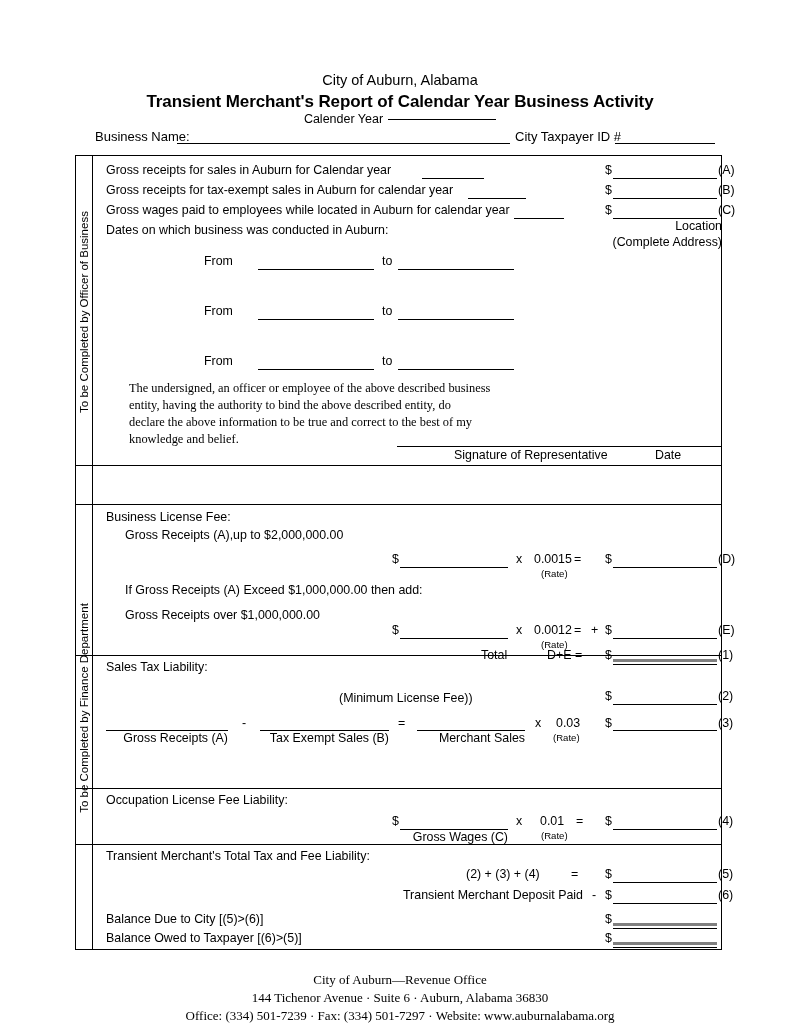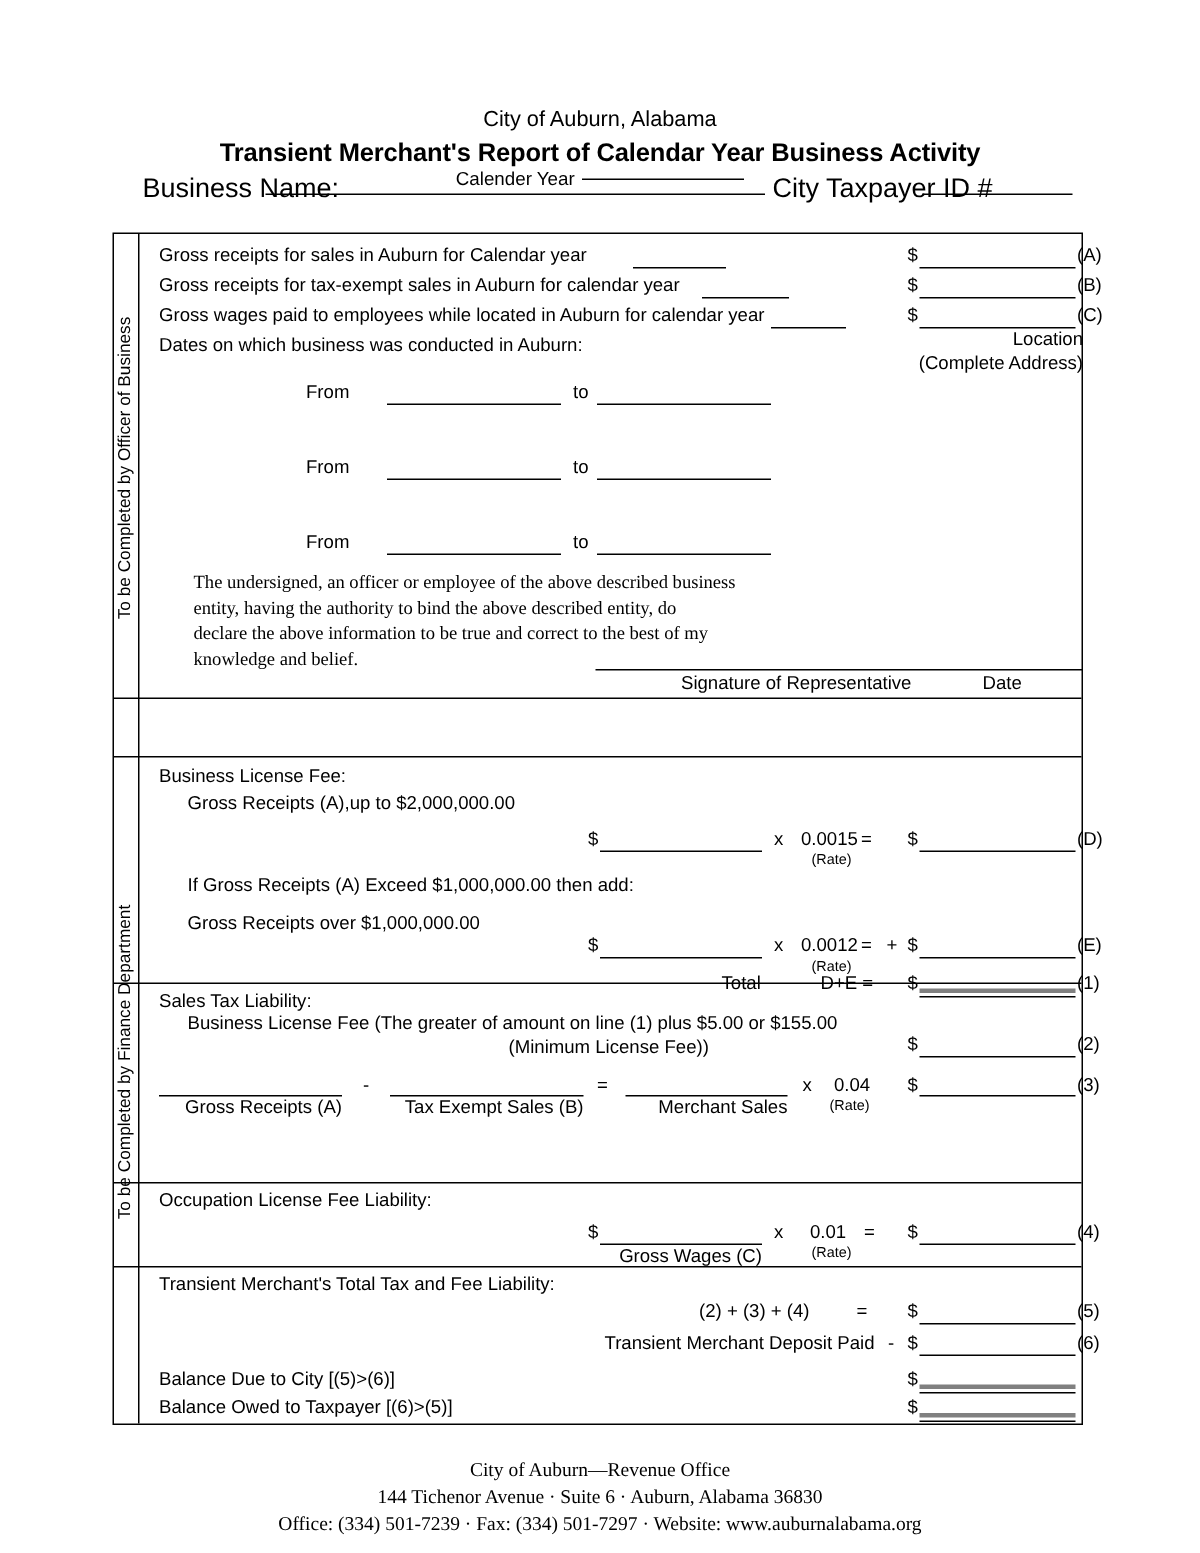--- a/index.html
+++ b/index.html
@@ -16,21 +16,21 @@
 
   
   .hdr{position:absolute;left:0;width:800px;text-align:center;}
   .hdr-line1{top:72px;font-size:14.5px;}
   .hdr-line2{top:92px;font-size:17px;font-weight:bold;letter-spacing:-0.1px;}
   .hdr-line3{top:112px;font-size:12.5px;}
   .cal-year-wrap{display:inline-block;}
   .cal-rule{display:inline-block;width:108px;border-bottom:1.6px solid #000;vertical-align:3px;margin-left:5px;}
 
   
-  .bn-row{position:absolute;left:95px;top:115px;width:620px;height:18px;font-size:18px;}
+  .bn-row{position:absolute;left:95px;top:129px;width:620px;height:18px;font-size:13px;}
   .bn-label{position:absolute;left:0;top:0;}
   .bn-rule{position:absolute;left:82px;top:14px;width:333px;border-bottom:1.9px solid #000;}
   .ct-label{position:absolute;left:420px;top:0;}
   .ct-rule{position:absolute;left:520px;top:14px;width:100px;border-bottom:1.9px solid #000;}
 
   
   .frame{position:absolute;left:75px;top:155px;width:647px;height:795px;
          border:1.7px solid #000;box-sizing:border-box;}
   
   .vrule{position:absolute;left:16px;top:0;width:0;height:100%;border-left:1.4px solid #000;}
@@ -175,38 +175,37 @@
       <div class="t" style="left:513px;top:468px">$</div>
       <div class="r" style="left:521px;top:482px;width:104px"></div>
       <div class="t" style="left:626px;top:468px">(E)</div>
 
       <div class="t" style="left:389px;top:493px">Total</div>
       <div class="t" style="left:455px;top:493px">D+E =</div>
       <div class="t" style="left:513px;top:493px">$</div>
       <div class="r2" style="left:521px;top:508px;width:104px"></div>
       <div class="t" style="left:626px;top:493px">(1)</div>
 
-      <div class="t" style="left:33px;top:520px">Business License Fee (The greater of amount on line (1) plus $5.00 or $155.00</div>
       <div class="t" style="left:247px;top:536px">(Minimum License Fee))</div>
       <div class="t" style="left:513px;top:534px">$</div>
       <div class="r" style="left:521px;top:548px;width:104px"></div>
       <div class="t" style="left:626px;top:534px">(2)</div>
 
       <div class="t" style="left:14px;top:505px">Sales Tax Liability:</div>
 
       <div class="r" style="left:14px;top:574px;width:122px"></div>
       <div class="t ctr" style="left:14px;top:576px;width:122px">Gross Receipts (A)</div>
       <div class="t" style="left:150px;top:561px">-</div>
       <div class="r" style="left:168px;top:574px;width:129px"></div>
       <div class="t ctr" style="left:168px;top:576px;width:129px">Tax Exempt Sales (B)</div>
       <div class="t" style="left:306px;top:561px">=</div>
       <div class="r" style="left:325px;top:574px;width:108px"></div>
       <div class="t ctr" style="left:325px;top:576px;width:108px">Merchant Sales</div>
       <div class="t" style="left:443px;top:561px">x</div>
-      <div class="t" style="left:464px;top:561px">0.04</div>
+      <div class="t" style="left:464px;top:561px">0.03</div>
       <div class="t sm" style="left:461px;top:577px">(Rate)</div>
       <div class="t" style="left:513px;top:561px">$</div>
       <div class="r" style="left:521px;top:574px;width:104px"></div>
       <div class="t" style="left:626px;top:561px">(3)</div>
 
       <div class="t" style="left:14px;top:638px">Occupation License Fee Liability:</div>
       <div class="t" style="left:300px;top:659px">$</div>
       <div class="r" style="left:308px;top:673px;width:108px"></div>
       <div class="t ctr" style="left:308px;top:675px;width:108px">Gross Wages (C)</div>
       <div class="t" style="left:424px;top:659px">x</div>

